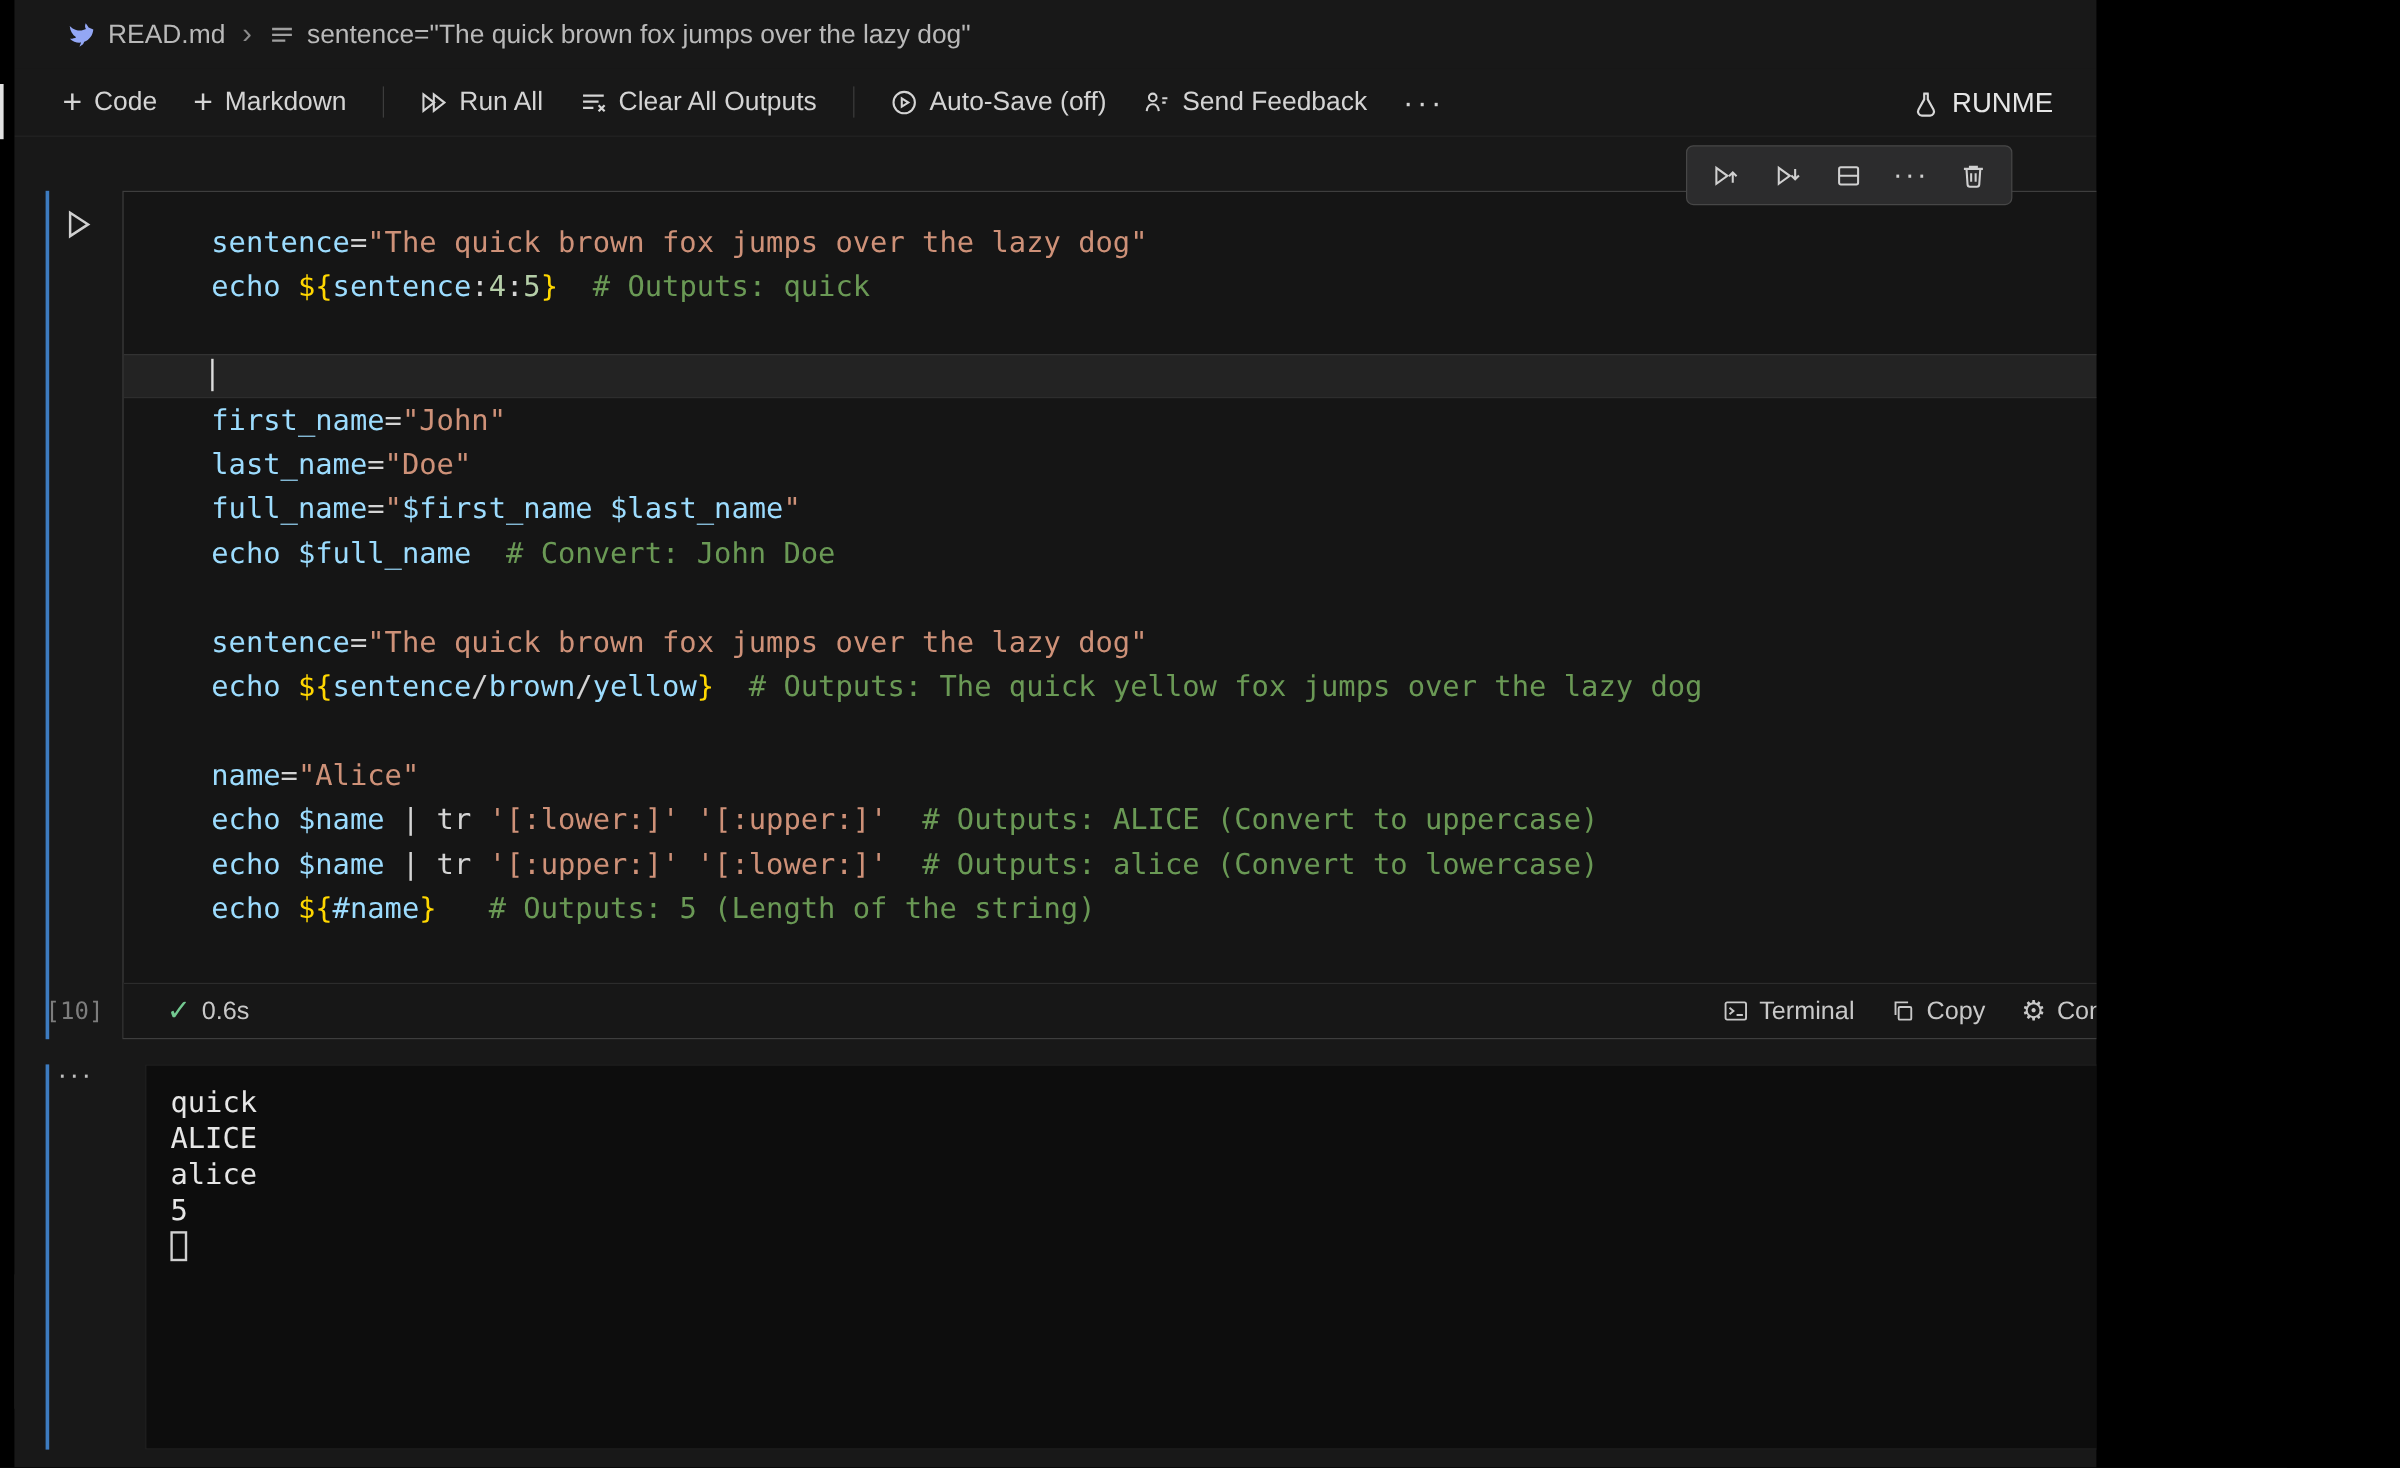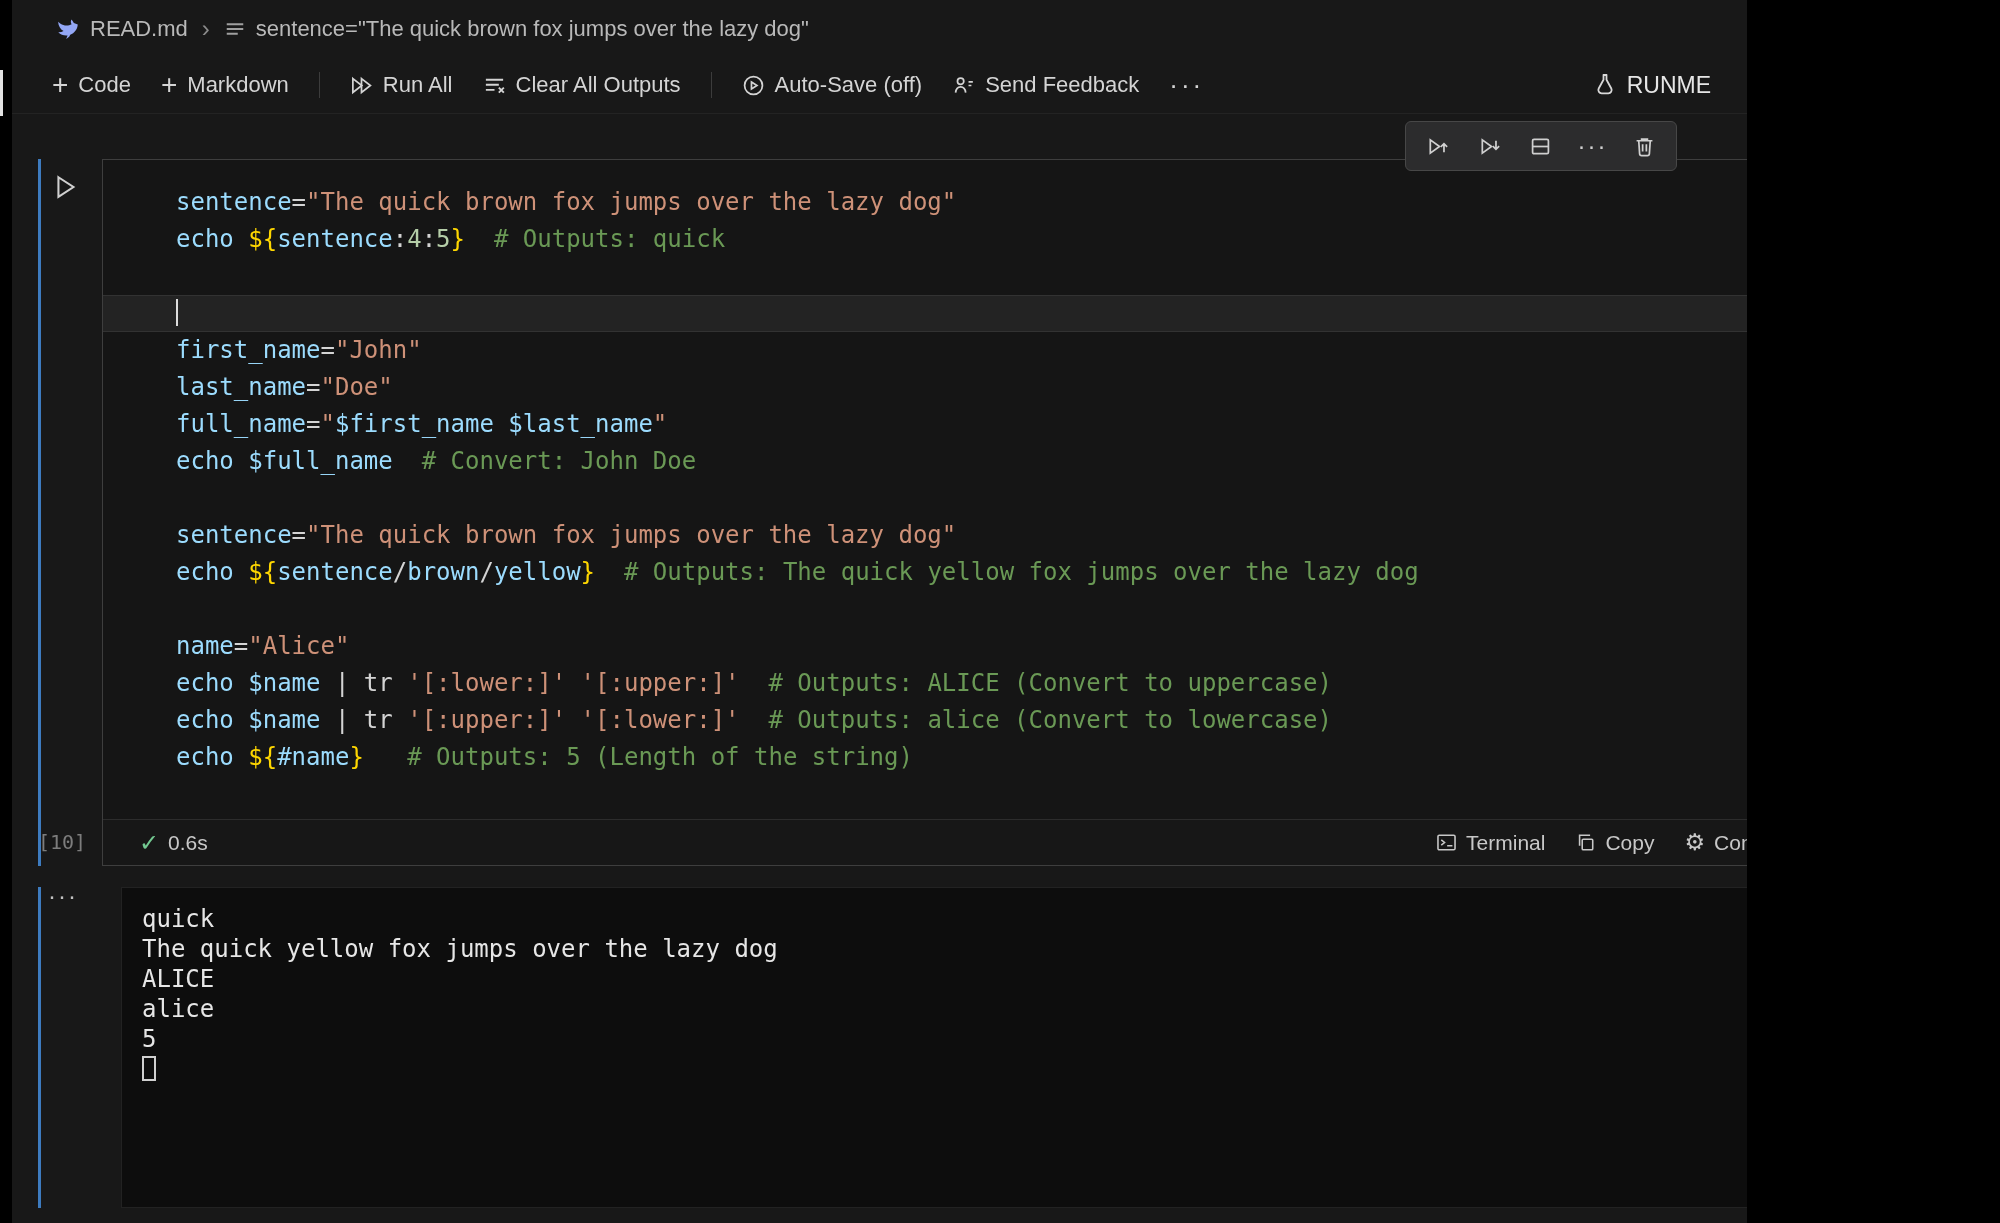--- a/index.html
+++ b/index.html
@@ -27,21 +27,21 @@
   .toolbar {
     position:absolute; left:12px; top:57px; right:0; height:57px;
     display:flex; align-items:center; gap:30px; padding:0 36px 0 40px;
     font-size:22px; color:#d4d4d4; background:#181818; border-bottom:1px solid #232323;
   }
   .tb-item { display:flex; align-items:center; gap:10px; cursor:pointer; white-space:nowrap; }
   .plus { font-size:28px; line-height:1; color:#d4d4d4; }
   .tb-sep { width:1px; height:26px; background:#3c3c3c; }
   .tb-more { font-size:26px; letter-spacing:3px; color:#d4d4d4; }
   .tb-spacer { flex:1; }
-  .brand { display:flex; align-items:flex-start; gap:10px; font-size:23px; color:#e6e6e6; }
+  .brand { display:flex; align-items:flex-end; gap:10px; font-size:23px; color:#e6e6e6; }
 
   
   .hover-toolbar {
     position:absolute; top:121px; right:70px; width:272px; height:50px; z-index:6;
     background:#2c2c2d; border:1px solid #474747; border-radius:6px;
     display:flex; align-items:center; justify-content:space-around; padding:0 6px;
   }
   .ht-btn { width:46px; height:40px; display:flex; align-items:center; justify-content:center; border-radius:5px; cursor:pointer; color:#d0d0d0; }
   .ht-more { font-size:24px; letter-spacing:2px; color:#d0d0d0; }
 
@@ -289,21 +289,20 @@
       <div class="sb-item">
         <span>sh</span>
       </div>
     </div>
   </section>
 
   <section class="output-panel">
     <button class="output-close">×</button>
     <div>
         <div class="out-line">quick</div>
-        <div class="out-line">The quick yellow fox jumps over the lazy dog</div>
         <div class="out-line">ALICE</div>
         <div class="out-line">alice</div>
         <div class="out-line">5</div>
         <div class="out-line"><span class="block-caret"></span></div>
       </div>
   </section>
 
 </div>
 
 </body></html>

